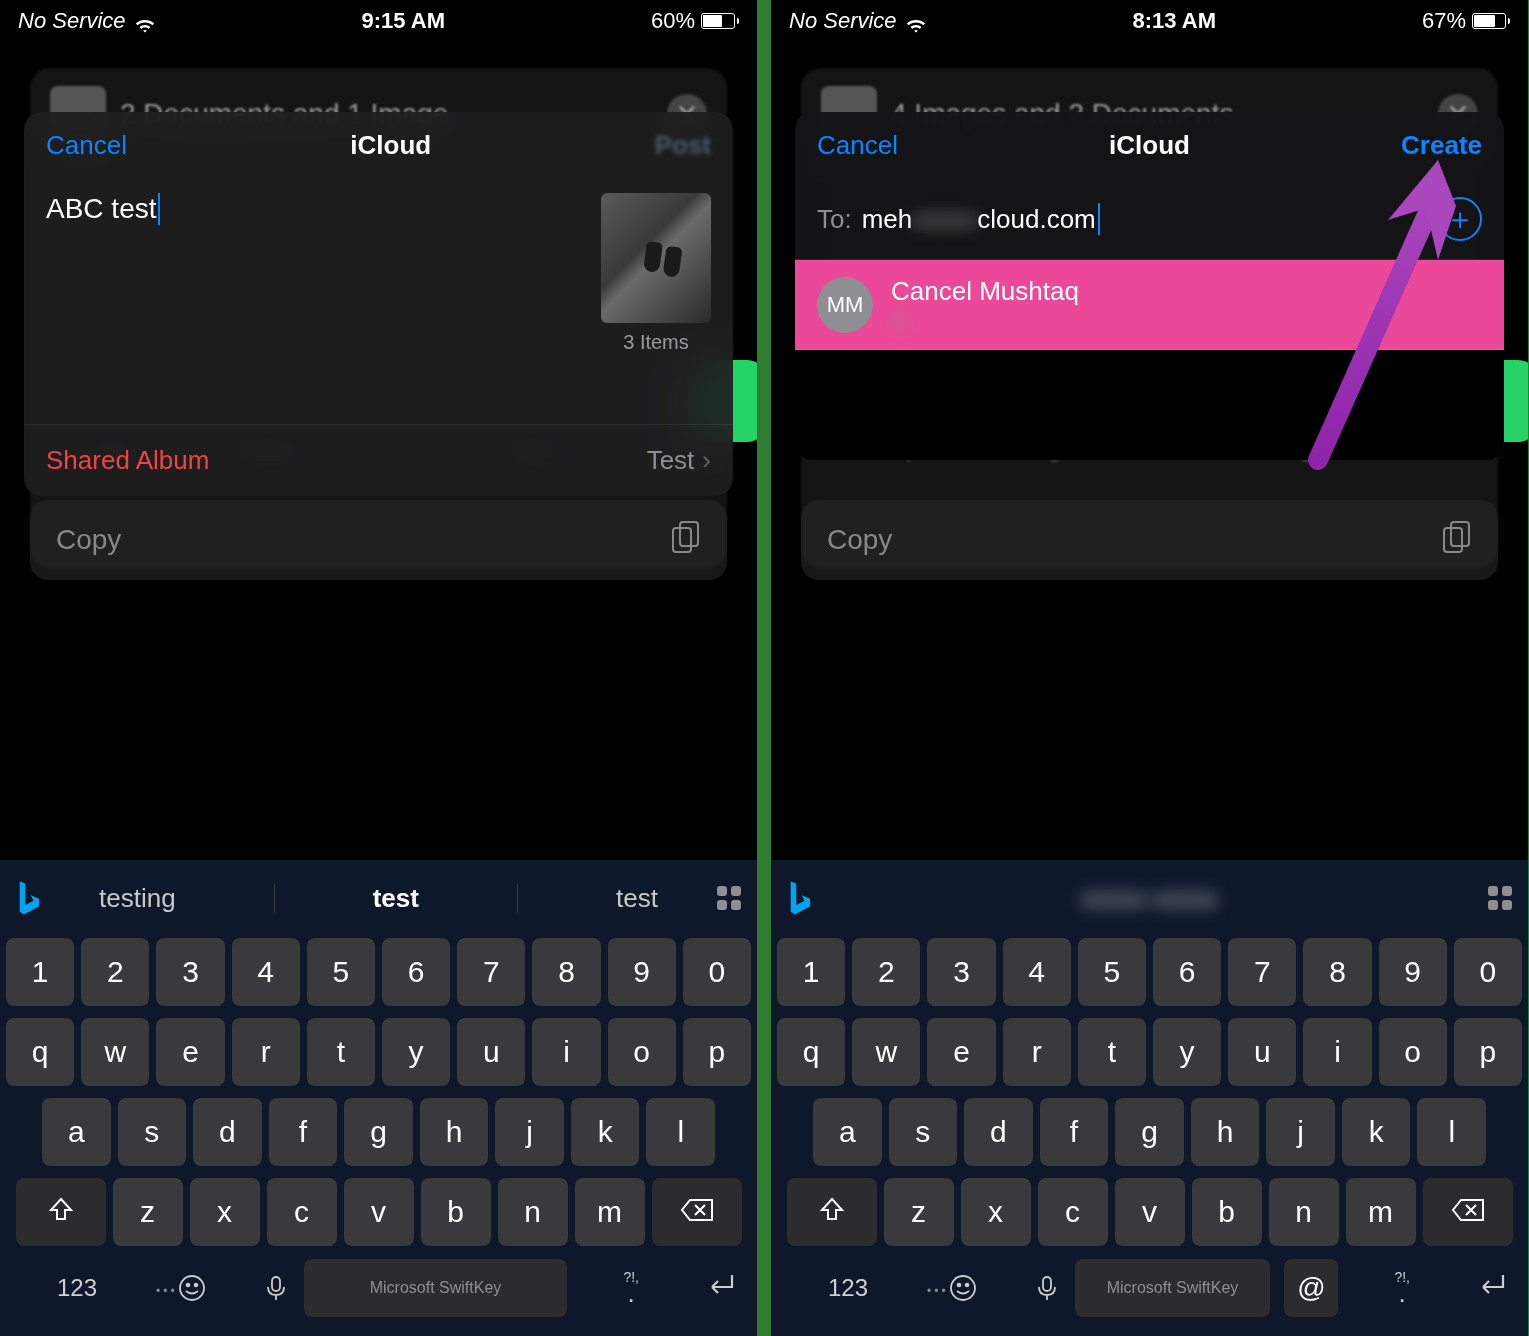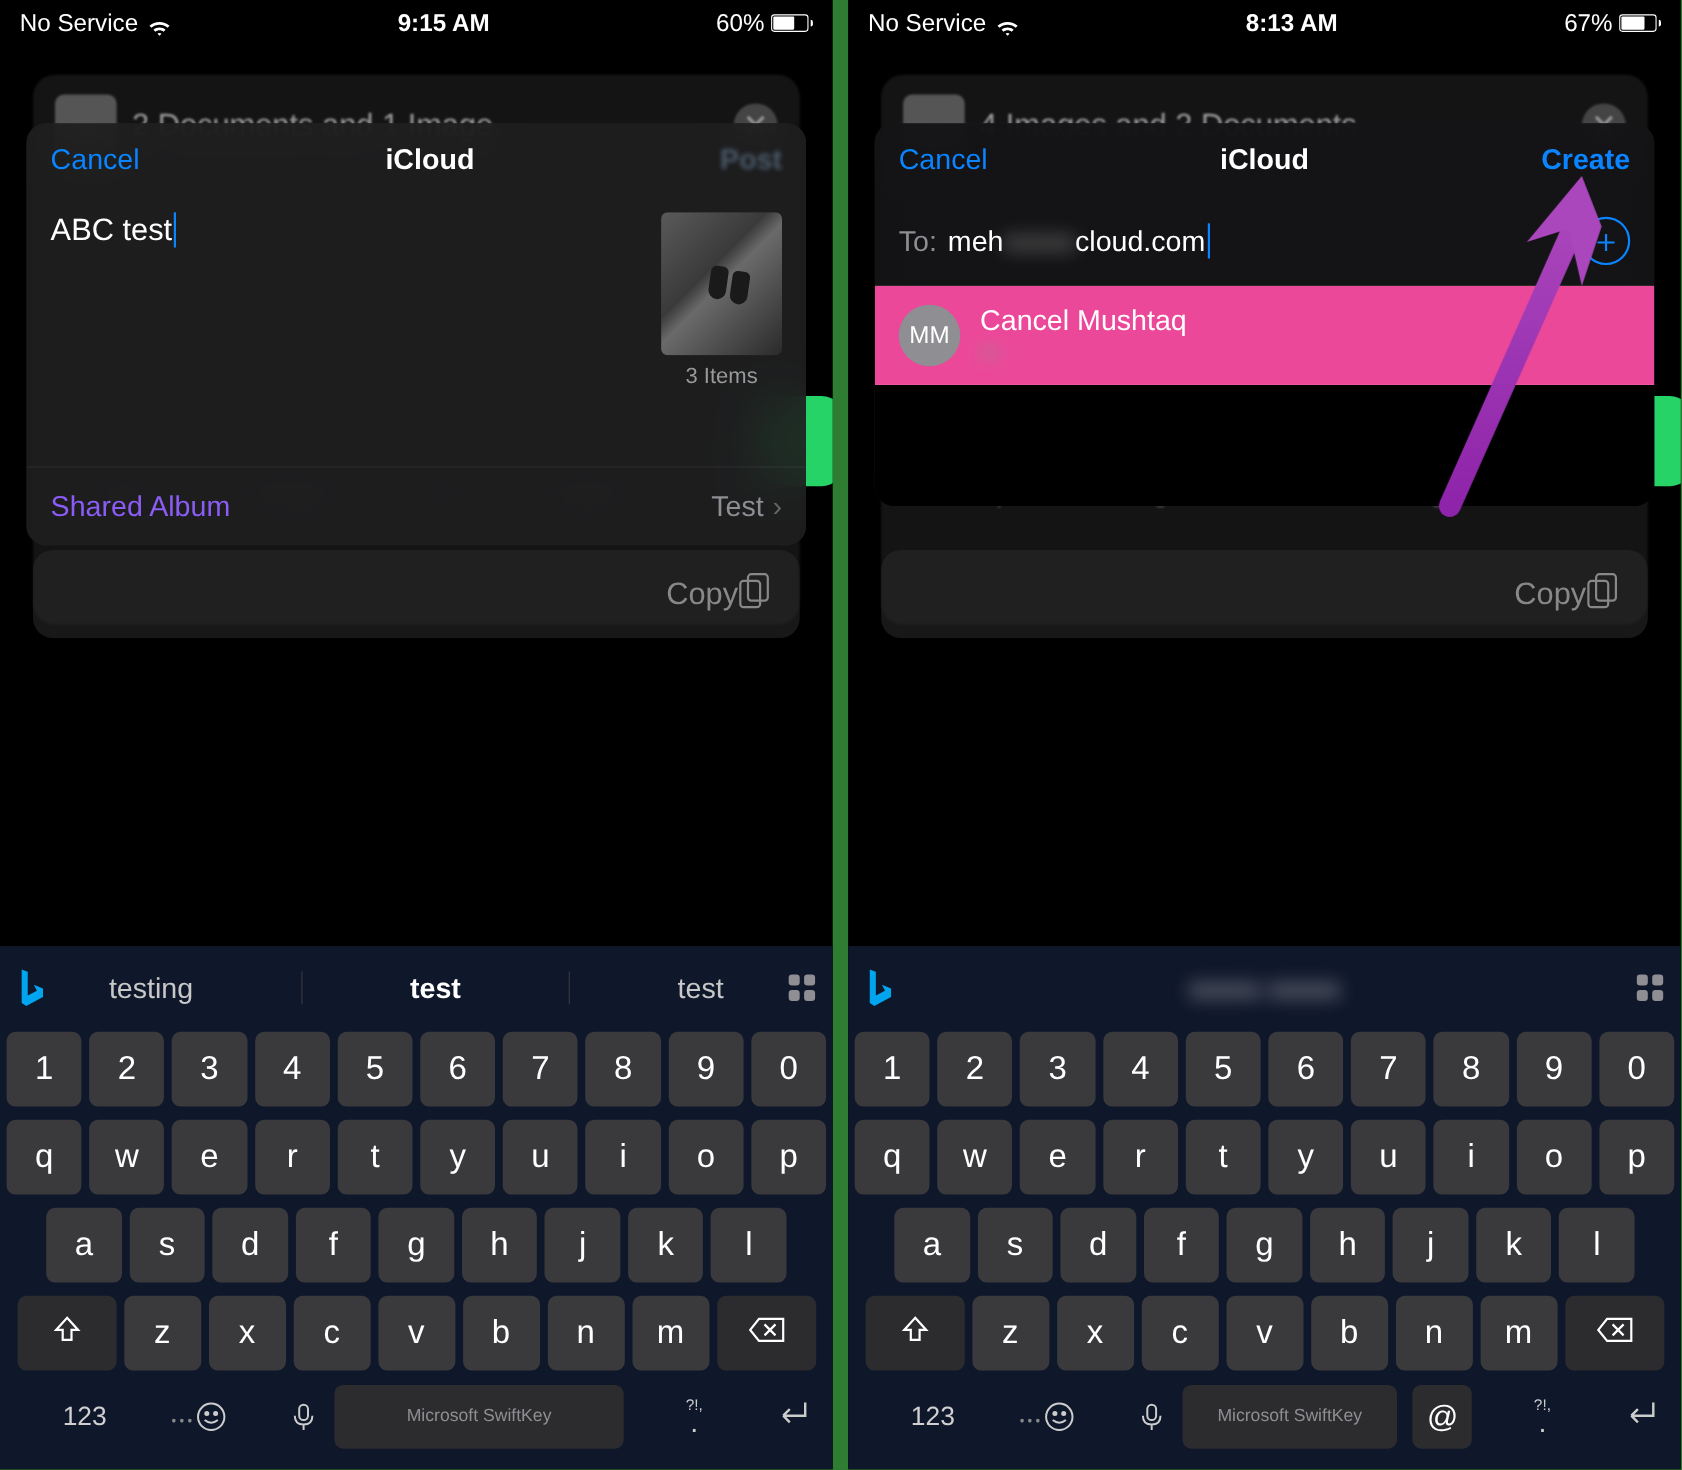--- a/index.html
+++ b/index.html
@@ -22,21 +22,21 @@
   }
   .status-bar {
     height: 42px;
     display: flex;
     align-items: center;
     justify-content: space-between;
     padding: 0 18px;
     font-size: 22px;
     font-weight: 500;
   }
-  .status-left { display: flex; align-items: center; gap: 8px; }
+  .status-left { display: flex; align-items: center; gap: 8px; font-style: italic; }
   .status-right { display: flex; align-items: center; gap: 6px; }
   .wifi-icon { width: 22px; height: 16px; display: inline-block; }
   .battery { display: flex; align-items: center; gap: 2px; }
   .battery-body {
     width: 34px; height: 16px; border: 1.5px solid #fff; border-radius: 3px;
     position: relative;
   }
   .battery-fill { position: absolute; left: 1px; top: 1px; bottom: 1px; background: #fff; border-radius: 1px; }
   .battery-tip { width: 2px; height: 6px; background: #fff; border-radius: 0 2px 2px 0; }
 
@@ -48,21 +48,21 @@
   .under-header {
     display:flex; align-items:center; justify-content:space-between;
     padding: 18px 20px; color:#999; font-size:28px; font-weight:500;
   }
   .under-thumb { width:56px; height:56px; background:#555; border-radius:8px; }
   .under-close { width:40px; height:40px; background:#444; border-radius:50%; display:flex; align-items:center; justify-content:center;}
   .under-apps { display:flex; justify-content:space-around; padding: 0 12px; margin-top: 280px; color:#555; font-size:20px;}
   .under-copy {
     position:absolute; top:500px; left:30px; right:30px; height:80px;
     background:rgba(40,40,42,0.6); border-radius:18px;
-    display:flex; align-items:center; justify-content:flex-end;
+    display:flex; align-items:center; justify-content:space-between;
     padding:0 26px; color:#888; font-size:28px;
   }
   .whatsapp-bubble {
     position:absolute; right:-10px; top:360px; width:82px; height:82px;
     background:#25d366; border-radius:20px;
   }
 
   .modal {
     position: absolute;
     top: 112px; left: 24px; right: 24px;
@@ -103,21 +103,21 @@
     content:""; position:absolute; left:40%; top:38%; width:16px; height:30px;
     background:#1a1a1a; border-radius:6px 6px 10px 10px; transform:rotate(8deg);
     box-shadow: 20px 2px 0 #1a1a1a;
   }
   .items-count { font-size: 20px; color: #9a9a9a; margin-top: 8px; }
 
   .shared-album-row {
     display: flex; align-items: center; justify-content: space-between;
     padding: 20px 22px; border-top: 1px solid rgba(255,255,255,0.08);
   }
-  .shared-album-label { font-size: 26px; color: #8b5cf6; }
+  .shared-album-label { font-size: 26px; color: #ef4444; }
   .shared-album-value { font-size: 26px; color: #8e8e93; display:flex; align-items:center; gap:8px;}
   .chevron { color:#666; font-size:26px;}
 
   .to-row {
     display:flex; align-items:center; padding: 18px 22px; gap:10px;
     border-bottom:1px solid rgba(255,255,255,0.1);
   }
   .to-label { color:#8e8e93; font-size:26px; }
   .to-value { color:#fff; font-size:26px; display:flex; align-items:center; position:relative;}
   .blur-box { filter: blur(8px); color:#aaa; }

